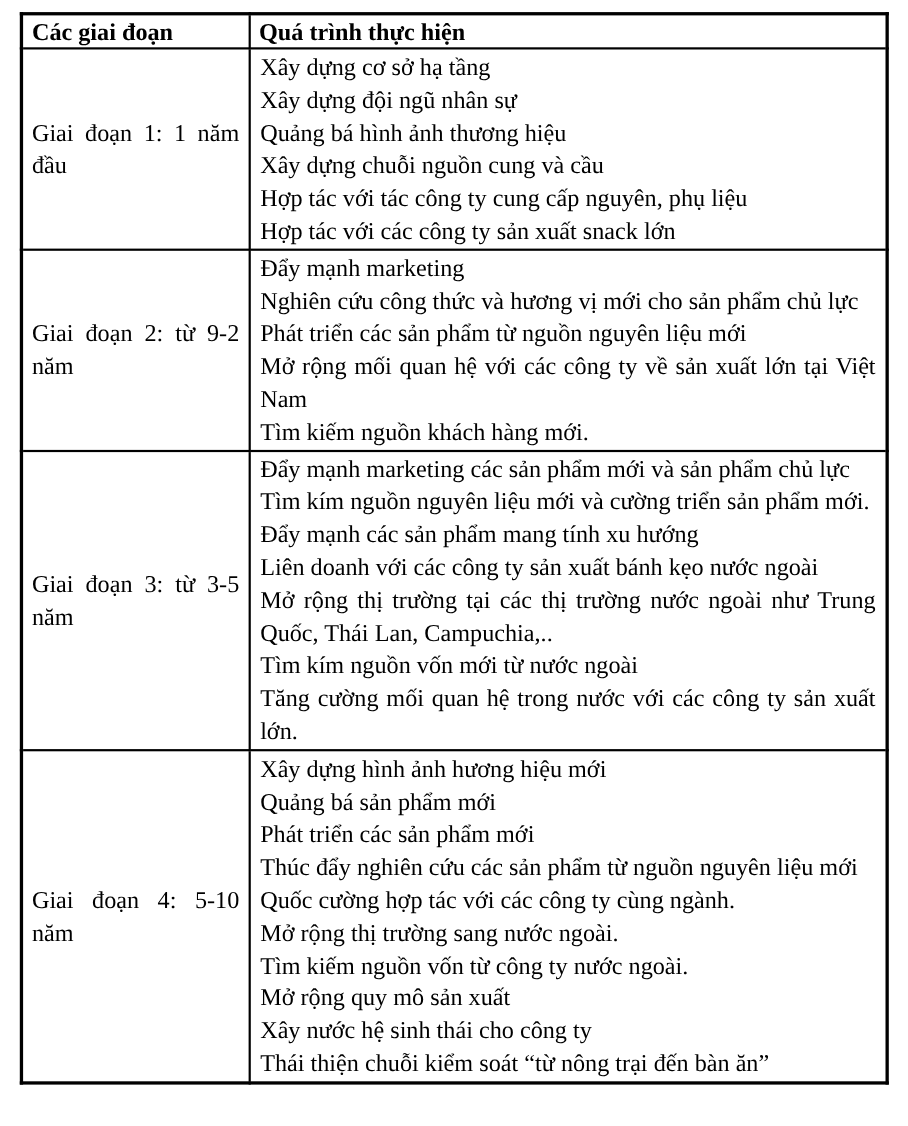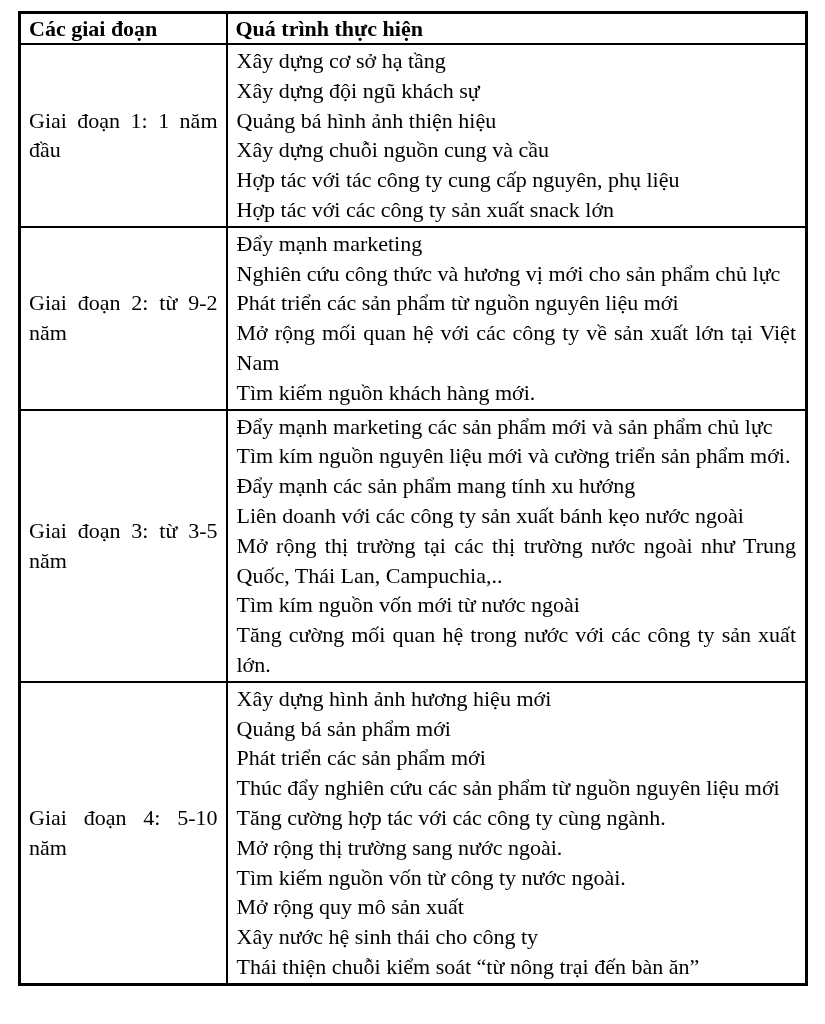--- a/index.html
+++ b/index.html
@@ -67,22 +67,22 @@
       <tr>
         <th>Các giai đoạn</th>
         <th>Quá trình thực hiện</th>
       </tr>
     </thead>
     <tbody>
   <tr>
     <td class="phase-cell">Giai đoạn 1: 1 năm đầu</td>
     <td class="process-cell">
             <p>Xây dựng cơ sở hạ tầng</p>
-            <p>Xây dựng đội ngũ khách sự</p>
-            <p>Quảng bá hình ảnh thiện hiệu</p>
+            <p>Xây dựng đội ngũ nhân sự</p>
+            <p>Quảng bá hình ảnh thương hiệu</p>
             <p>Xây dựng chuỗi nguồn cung và cầu</p>
             <p>Hợp tác với tác công ty cung cấp nguyên, phụ liệu</p>
             <p>Hợp tác với các công ty sản xuất snack lớn</p>
           </td>
   </tr>
 
   <tr>
     <td class="phase-cell">Giai đoạn 2: từ 9-2 năm</td>
     <td class="process-cell">
             <p>Đẩy mạnh marketing</p>
@@ -106,21 +106,21 @@
           </td>
   </tr>
 
   <tr>
     <td class="phase-cell">Giai đoạn 4: 5-10 năm</td>
     <td class="process-cell">
             <p>Xây dựng hình ảnh hương hiệu mới</p>
             <p>Quảng bá sản phẩm mới</p>
             <p>Phát triển các sản phẩm mới</p>
             <p>Thúc đẩy nghiên cứu các sản phẩm từ nguồn nguyên liệu mới</p>
-            <p>Tăng cường hợp tác với các công ty cùng ngành.</p>
+            <p>Quốc cường hợp tác với các công ty cùng ngành.</p>
             <p>Mở rộng thị trường sang nước ngoài.</p>
             <p>Tìm kiếm nguồn vốn từ công ty nước ngoài.</p>
             <p>Mở rộng quy mô sản xuất</p>
             <p>Xây nước hệ sinh thái cho công ty</p>
             <p>Thái thiện chuỗi kiểm soát “từ nông trại đến bàn ăn”</p>
           </td>
   </tr>
 </tbody>
   </table>
 </div>

